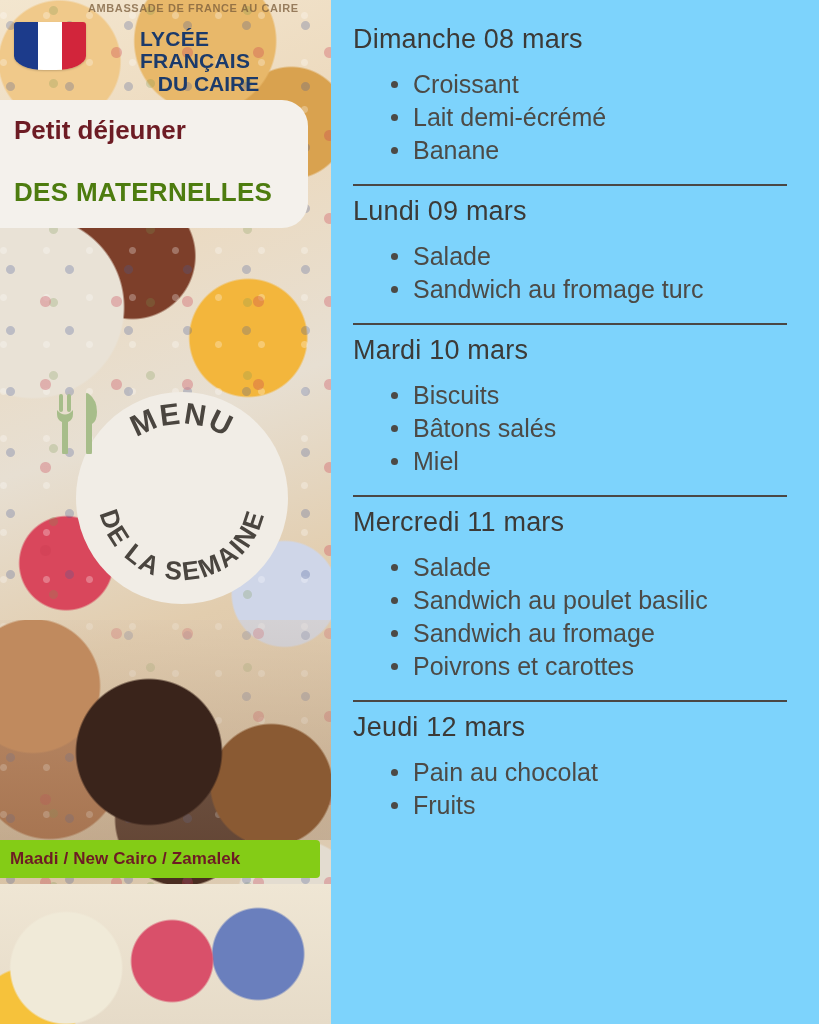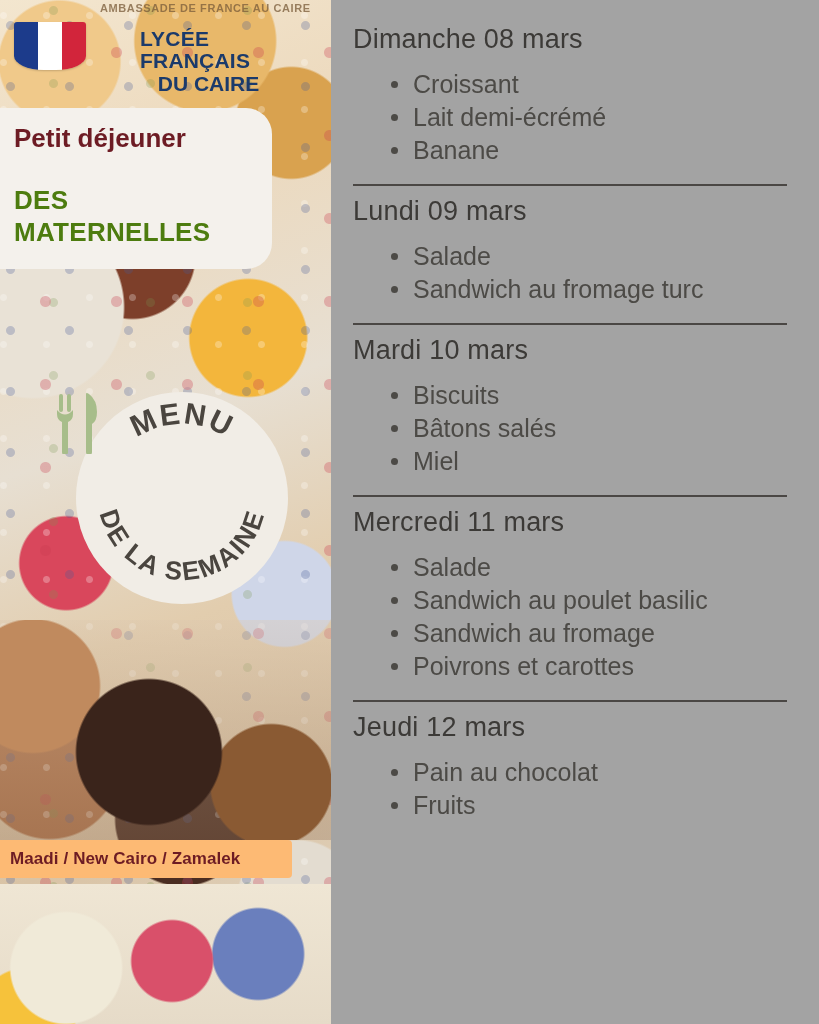--- a/index.html
+++ b/index.html
@@ -111,33 +111,33 @@
   .logo-line2 {
     font-size: 21px;
     font-weight: 800;
     color: #1b3a6b;
     line-height: 1.15;
     text-align: center;
     padding-right: 2px;
   }
   .logo-supra {
     position: absolute;
-    top: 2px; left: 100px;
+    top: 2px; left: 88px;
     font-size: 11px;
     letter-spacing: .6px;
     color: #7a5c3a;
     opacity: .75;
     font-weight: 600;
   }
 
   
   .title-pill {
     position: absolute;
-    top: 108px; left: 0;
-    width: 272px;
+    top: 100px; left: 0;
+    width: 308px;
     padding: 16px 20px 20px 14px;
     background: #f4f1ec;
     border-radius: 0 26px 26px 0;
     z-index: 6;
   }
   .title-pill .l1 {
     font-size: 26px;
     font-weight: 700;
     color: #6d1c24;
     line-height: 1.15;
@@ -167,38 +167,38 @@
     position: absolute;
     top: 78px; left: 50%;
     transform: translateX(-50%);
     width: 58px; height: 62px;
   }
 
   
   .loc-band {
     position: absolute;
     left: 0; top: 840px;
-    width: 292px;
-    background: #fdba74;
+    width: 320px;
+    background: #84cc16;
     padding: 9px 14px 9px 10px;
     border-radius: 0 4px 4px 0;
     z-index: 6;
   }
   .loc-band span {
     font-size: 17px;
     font-weight: 800;
     color: #6d1c24;
     letter-spacing: .1px;
   }
 
   
   .right-col {
     flex: 1 1 auto;
     padding: 18px 28px 0 18px;
-    background: #a3a3a3;
+    background: #7dd3fc;
   }
   .day {
     padding: 0 0 4px 0;
   }
   .day-title {
     font-size: 27px;
     font-weight: 500;
     color: #3c3a37;
     margin: 6px 0 6px 4px;
     letter-spacing: .2px;

